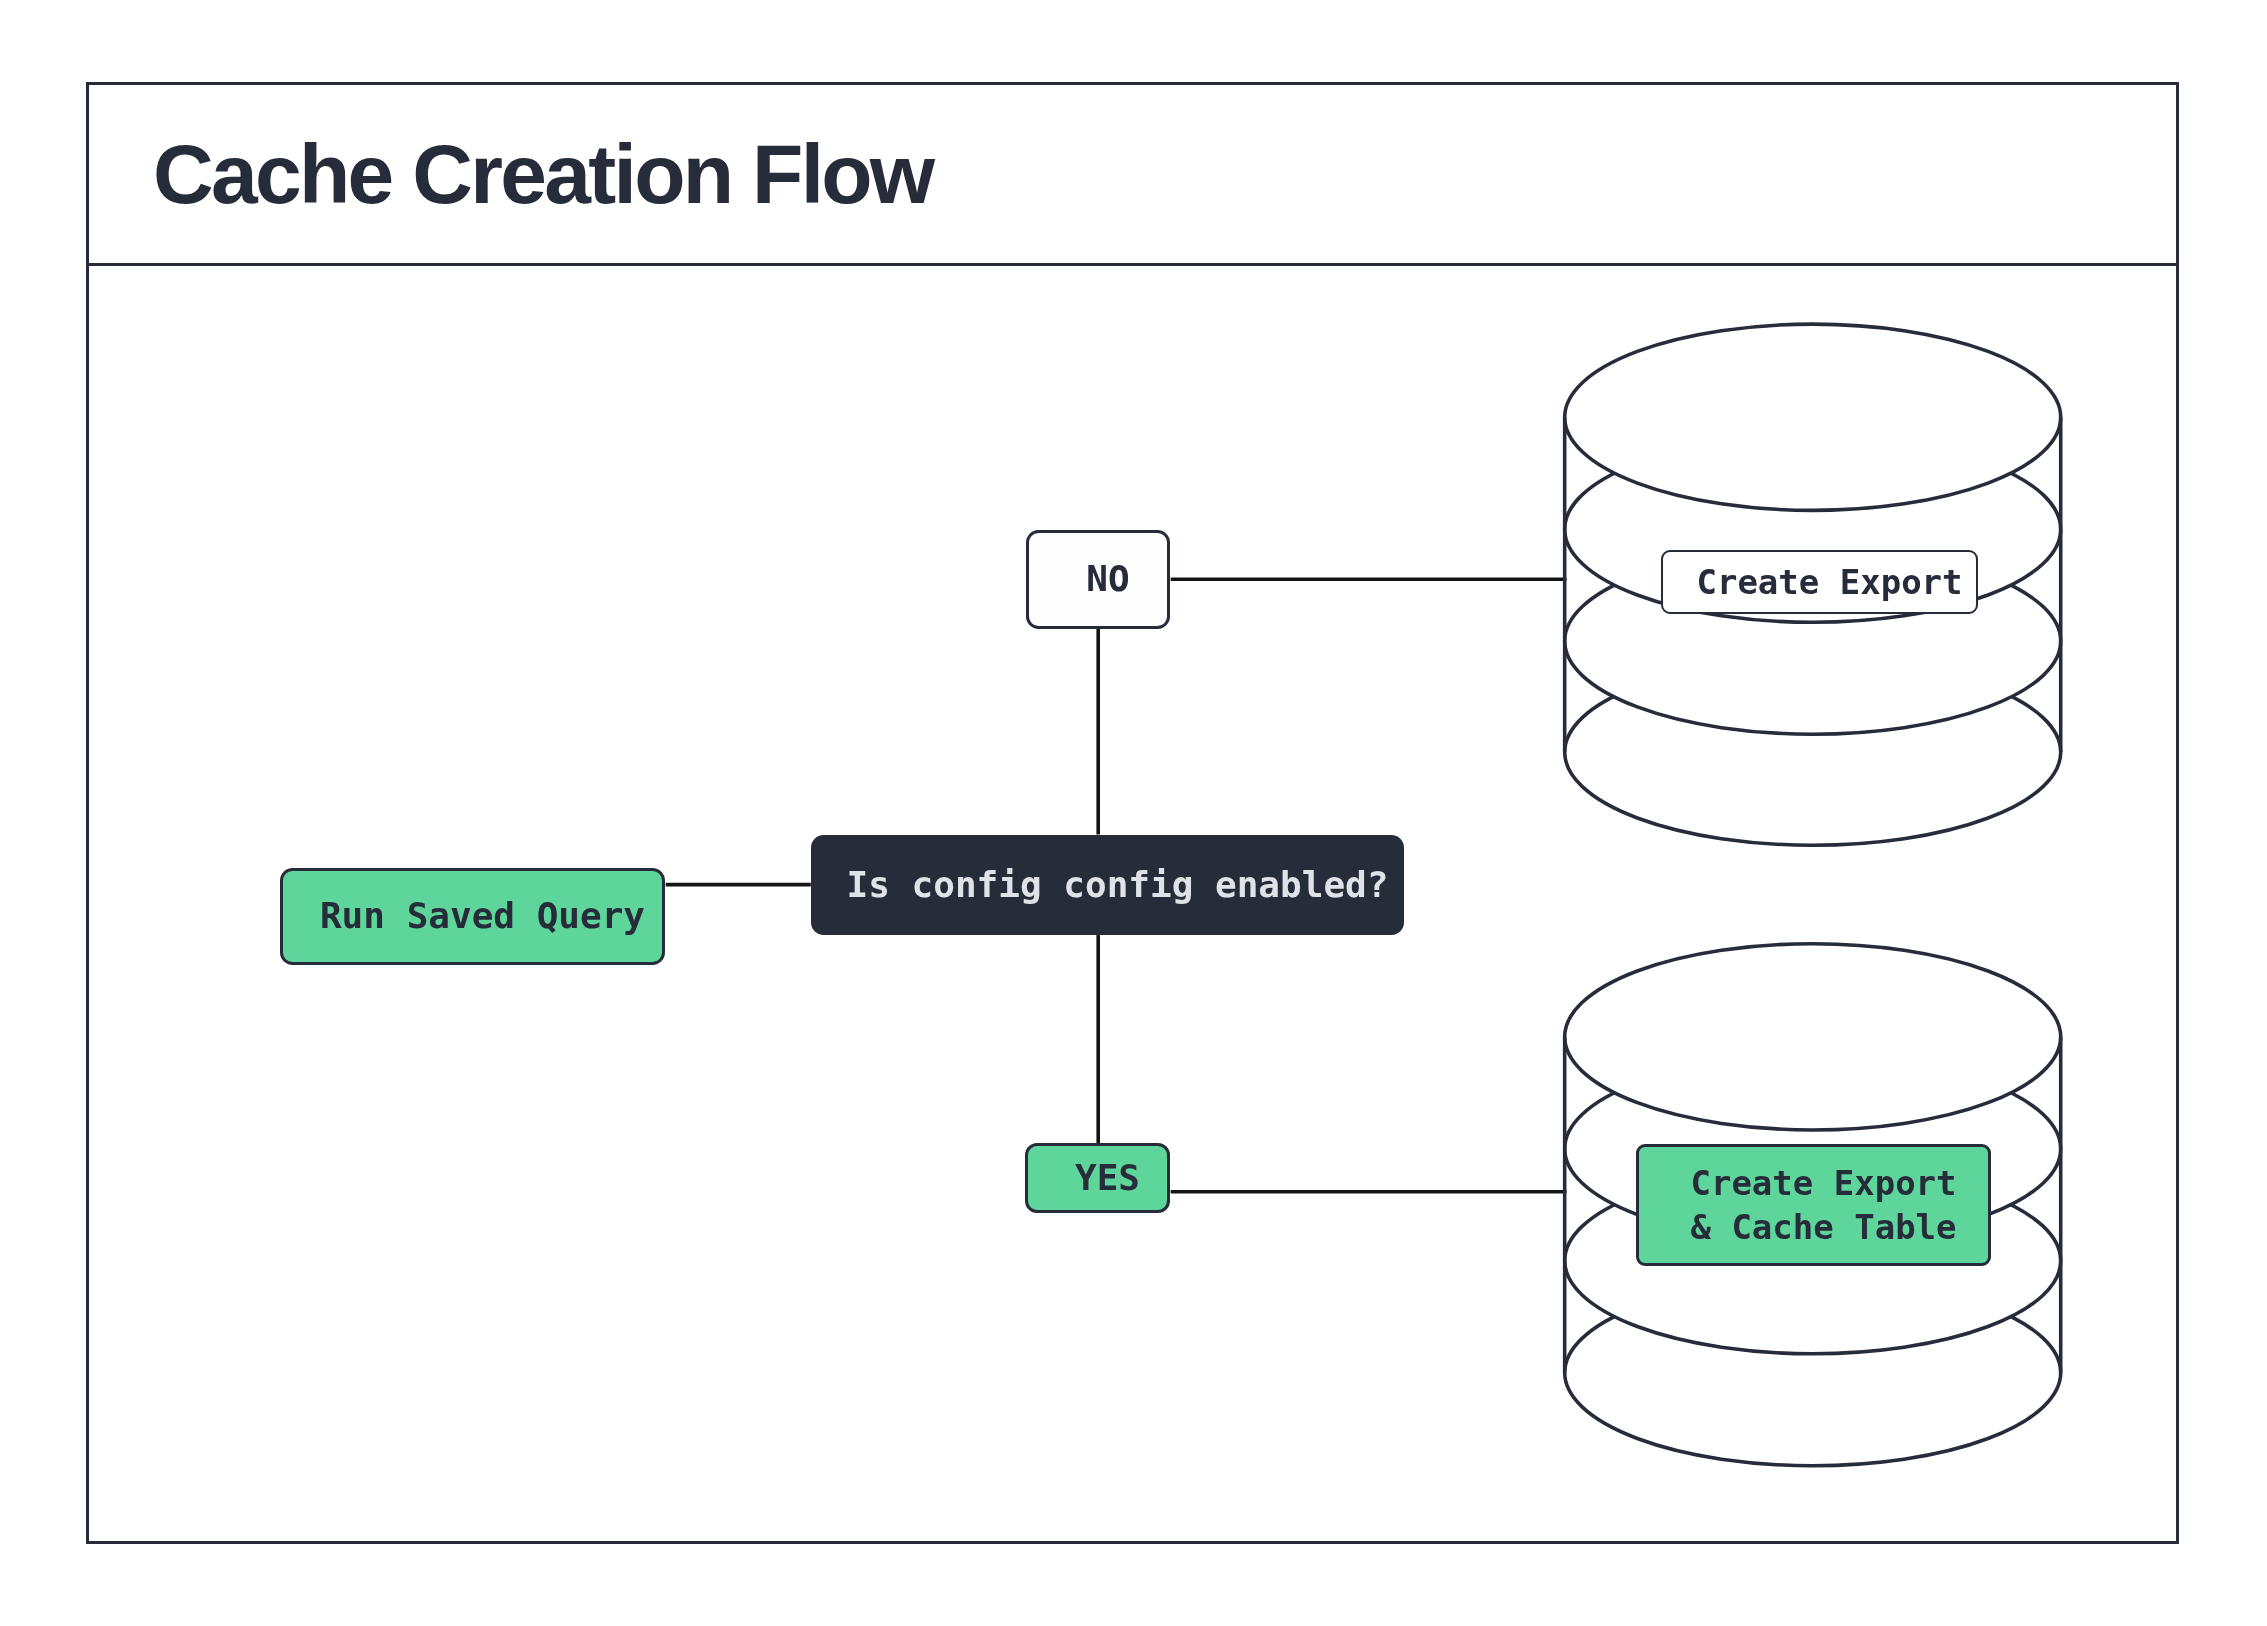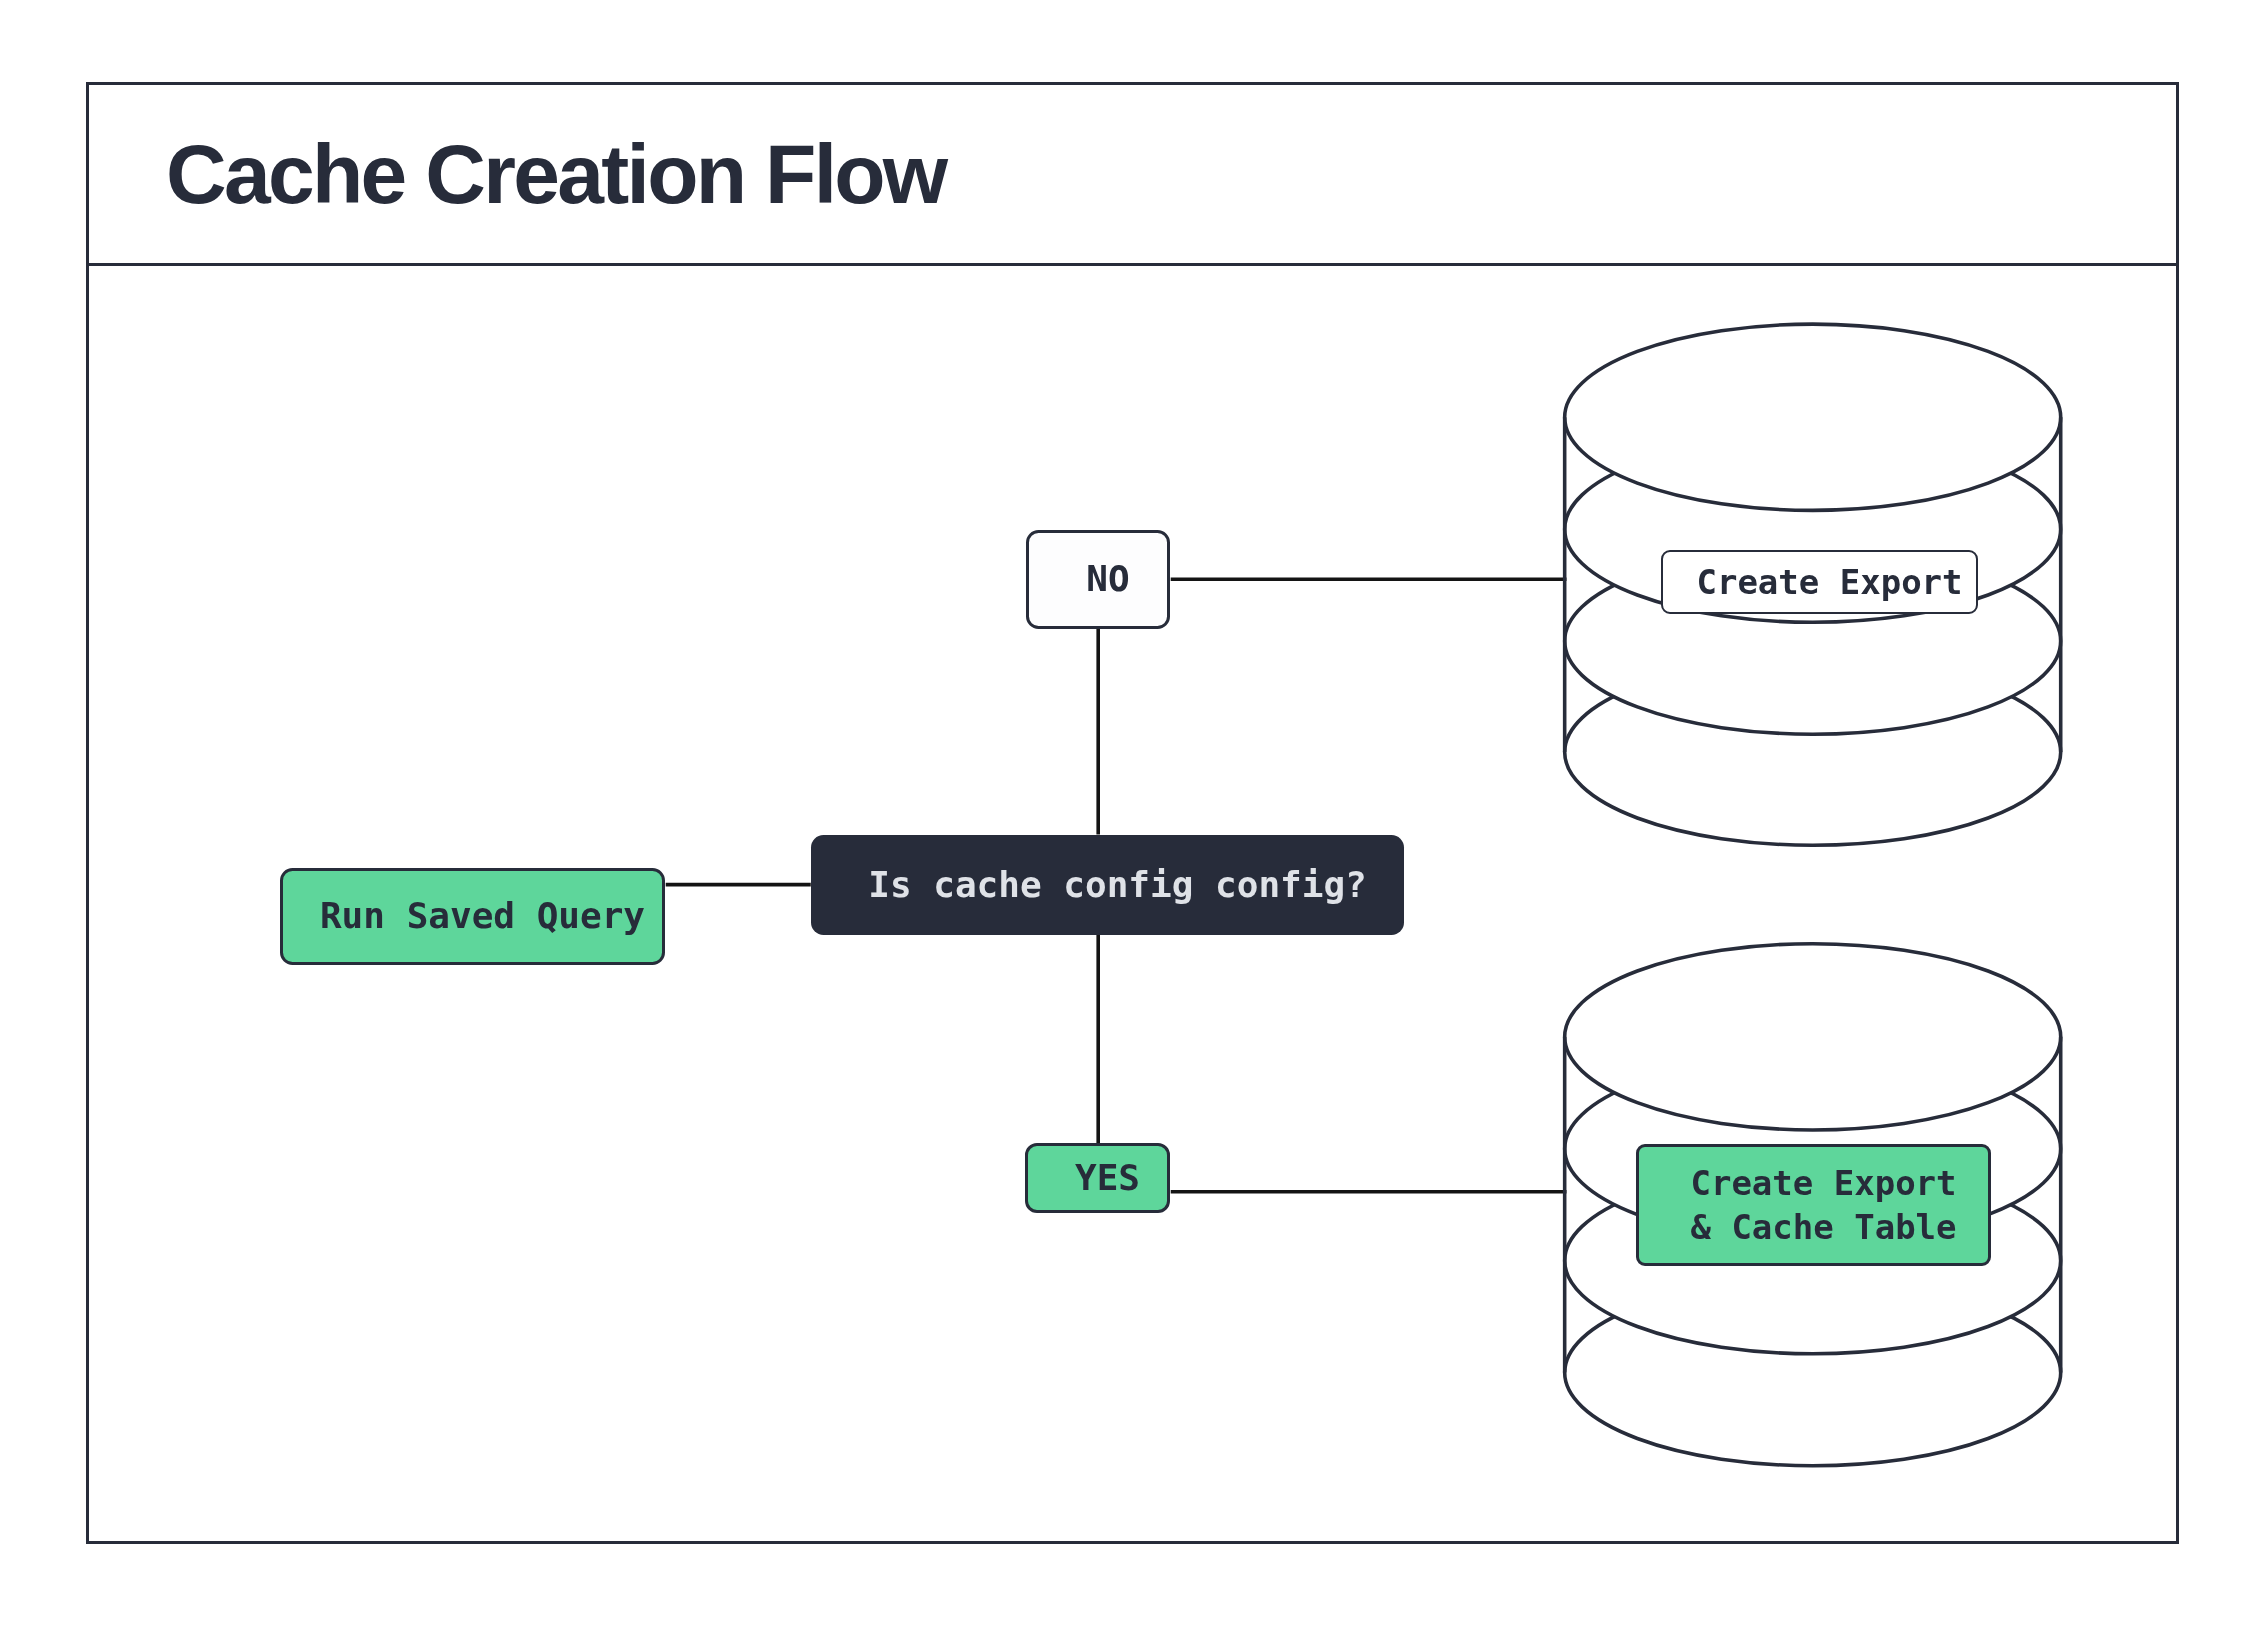--- a/index.html
+++ b/index.html
@@ -10,21 +10,21 @@
   .frame{
     position:absolute;left:86px;top:82px;width:2093px;height:1462px;
     border:3.6px solid #272c3a;box-sizing:border-box;background:transparent;
   }
   .header{
     position:absolute;left:0;top:0;right:0;height:181px;
     border-bottom:3.6px solid #272c3a;box-sizing:border-box;
     display:flex;align-items:center;
   }
   .title{
-    margin:13px;padding-left:64px;
+    margin:0;padding-left:64px;
     font-family:"Liberation Sans","DejaVu Sans",sans-serif;
     font-weight:700;font-size:84px;letter-spacing:-2.7px;color:#272c3a;
   }
   .layer{position:absolute;left:0;top:0;width:2268px;height:1626px;}
   .node{
     position:absolute;box-sizing:border-box;
     display:flex;flex-direction:column;align-items:center;justify-content:center;
     font-weight:700;color:#272c3a;text-align:center;line-height:1.3;padding-left:20px;
   }
   .node-run{
@@ -91,21 +91,21 @@
       <line class="cyl-wall" x1="1747" y1="1158" x2="1747" y2="1533"></line>
       <line class="cyl-wall" x1="2301" y1="1158" x2="2301" y2="1533"></line>
     </g>
   </svg>
 
   <div class="node node-run">
     <span>Run Saved Query</span>
   </div>
 
   <div class="node node-decision">
-    <span>Is cache config config?</span>
+    <span>Is config config enabled?</span>
   </div>
 
   <div class="node node-no">
     <span>NO</span>
   </div>
 
   <div class="node node-yes">
     <span>YES</span>
   </div>
 

